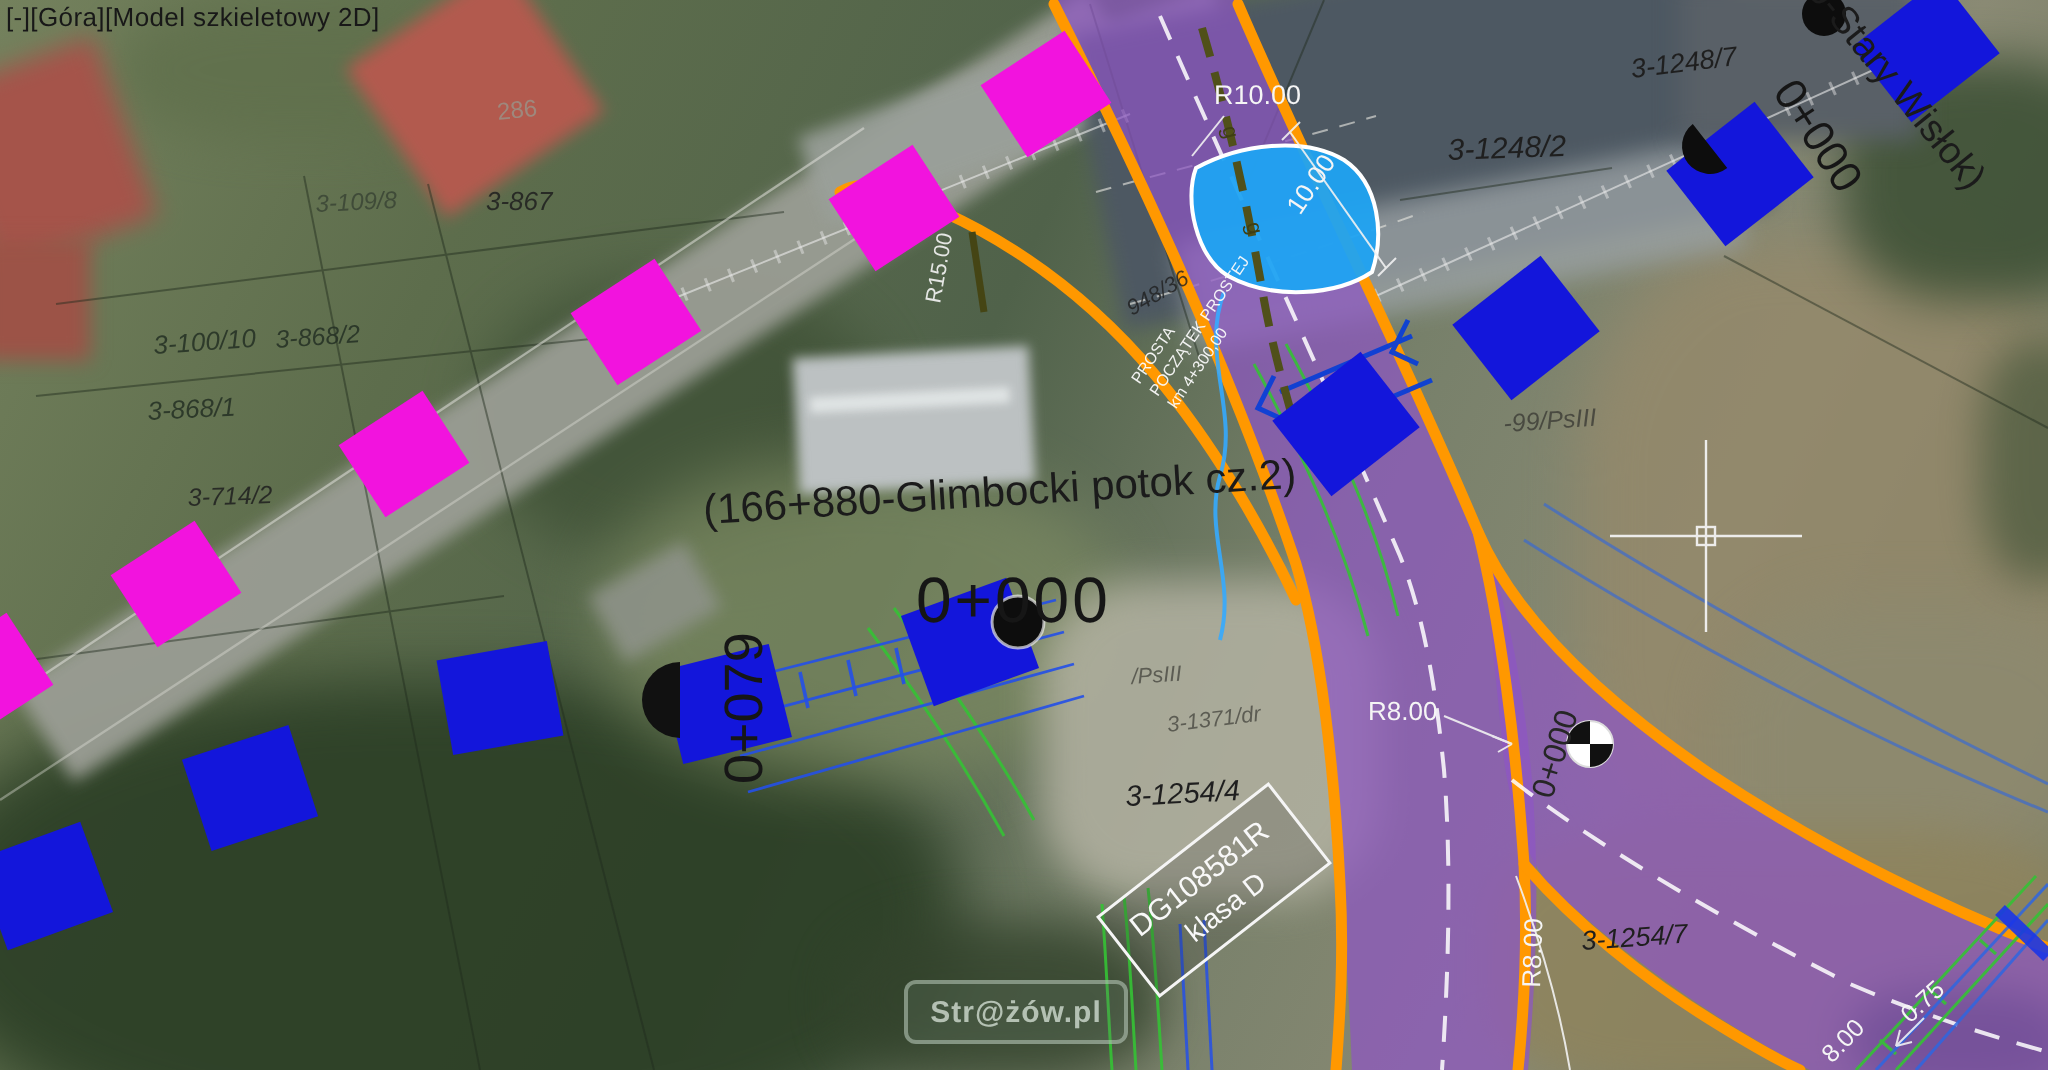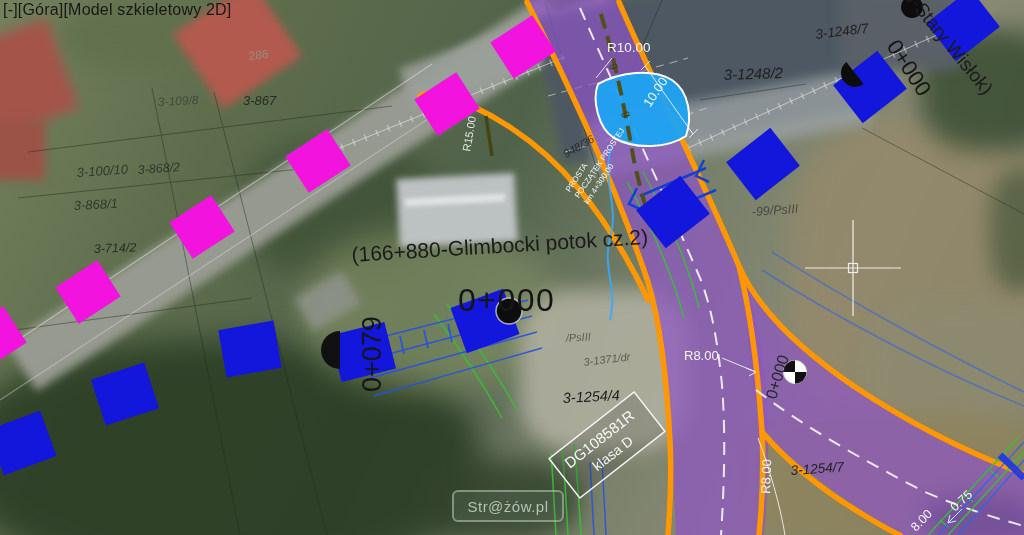--- a/index.html
+++ b/index.html
@@ -3,25 +3,25 @@
 <meta charset="utf-8">
 <style>
   html,body{margin:0;padding:0;background:#000;}
   #stage{position:relative;width:1024px;height:535px;overflow:hidden;
          font-family:"Liberation Sans",sans-serif;
          background:linear-gradient(115deg,#74815d 0%,#5d6d4c 22%,#50624a 45%,#77806a 62%,#8a8a74 78%,#5f6b50 100%);}
   .blob{position:absolute;}
   svg{position:absolute;left:0;top:0;}
   .cadtext{font-family:"Liberation Sans",sans-serif;}
   .it{font-style:italic;}
-  #vp-label{position:absolute;left:3px;top:1px;font-size:16px;color:#181818;letter-spacing:0.2px;}
+  #vp-label{position:absolute;left:3px;top:1px;font-size:13px;color:#181818;letter-spacing:0.2px;}
   #watermark{position:absolute;left:452px;top:490px;width:108px;height:28px;
              border:2px solid rgba(185,200,185,.55);border-radius:6px;
              background:rgba(110,130,115,.22);display:flex;align-items:center;justify-content:center;
-             color:rgba(200,212,200,.85);font-weight:normal;font-size:15px;letter-spacing:.5px;}
+             color:rgba(200,212,200,.85);font-weight:bold;font-size:15px;letter-spacing:.5px;}
 </style>
 </head>
 <body>
 
 <div id="stage">
 
   <div>
     <div class="blob" style="left:60px;top:0;width:180px;height:70px;background:#60704c;filter:blur(12px);opacity:.8;border-radius:40%;"></div>
     <div class="blob" style="left:-40px;top:340px;width:520px;height:240px;background:#2c3f26;filter:blur(16px);opacity:.92;border-radius:45%;"></div>
     <div class="blob" style="left:240px;top:140px;width:200px;height:140px;background:#3f5136;filter:blur(14px);opacity:.8;border-radius:45%;"></div>

